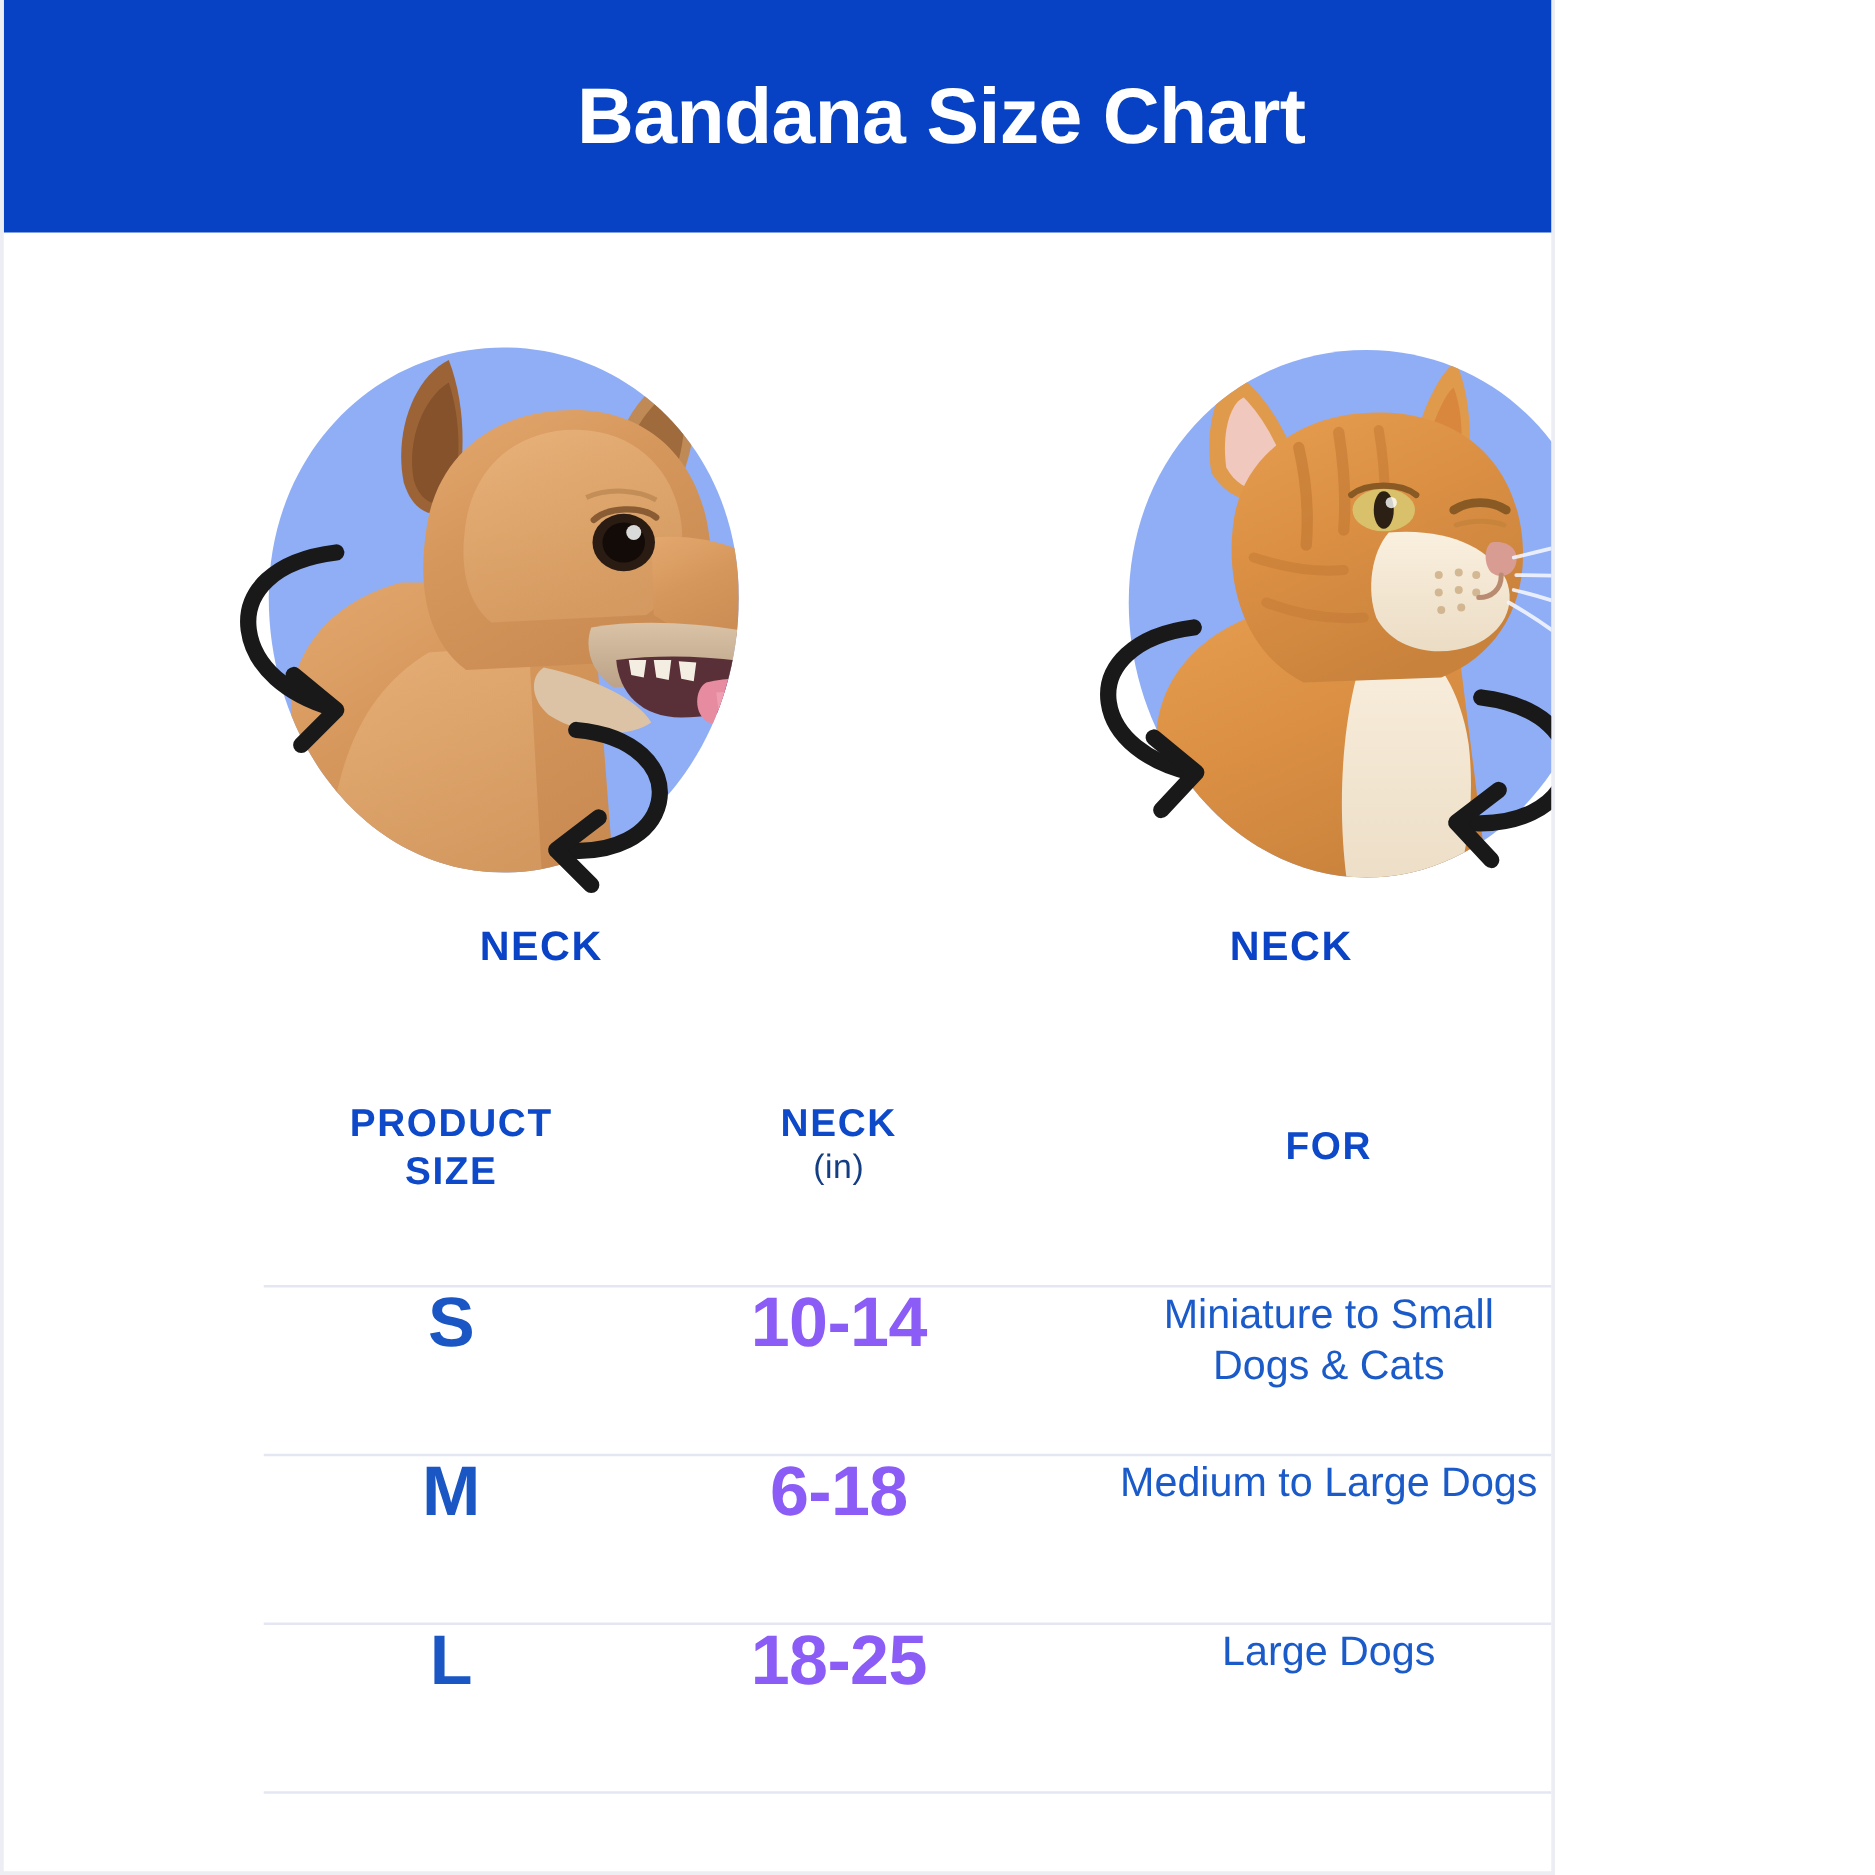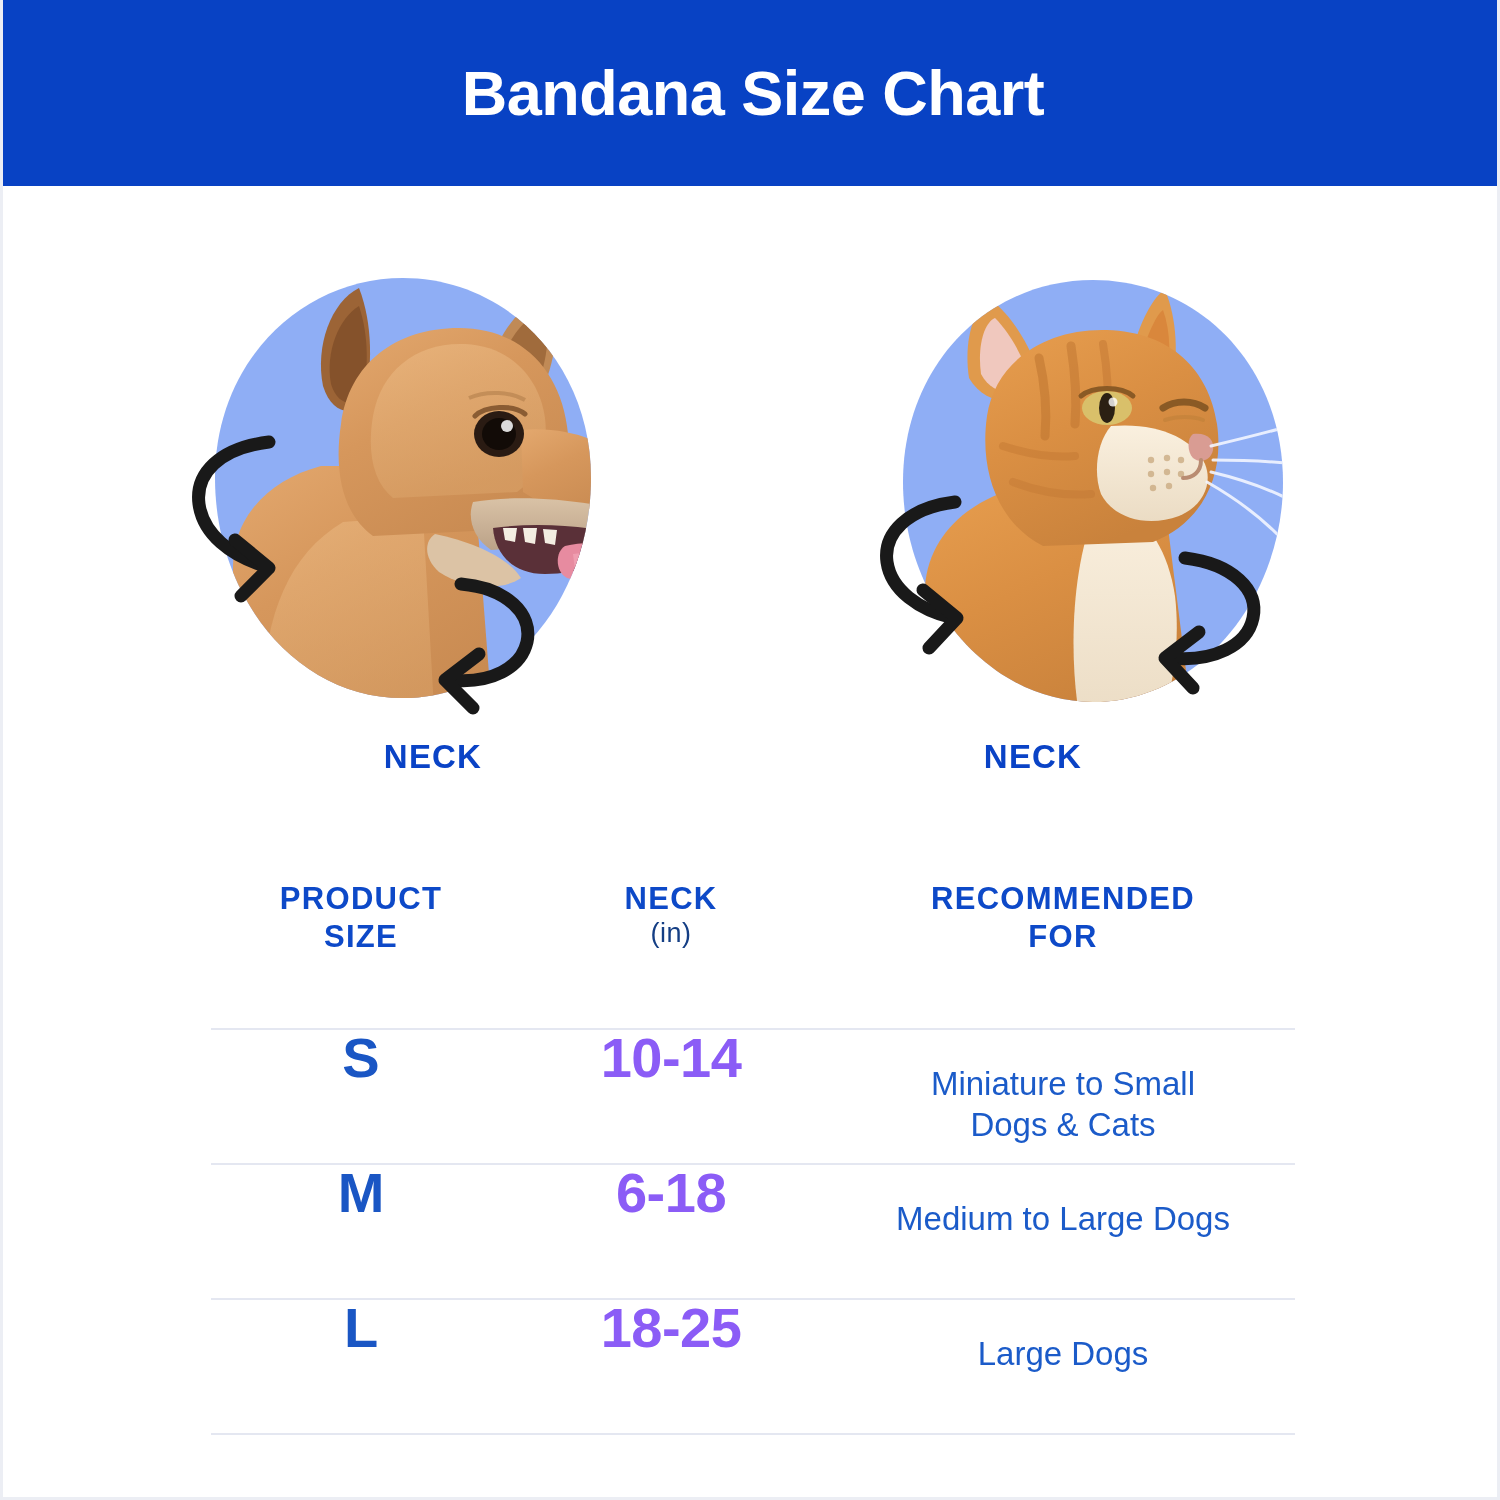--- a/index.html
+++ b/index.html
@@ -9,21 +9,21 @@
   }
   body {
     width: 1500px;
     height: 1500px;
     font-family: "Liberation Sans", sans-serif;
     overflow: hidden;
     position: relative;
   }
   #page {
     position: relative;
-    width: 1500px;
+    width: 1244px;
     height: 1500px;
     background: #ffffff;
     box-sizing: border-box;
     border-left: 3px solid #eceef4;
     border-right: 3px solid #eceef4;
     border-bottom: 3px solid #eceef4;
     overflow: hidden;
   }
 
   
@@ -146,21 +146,20 @@
     font-size: 56px;
     font-weight: bold;
     letter-spacing: -0.5px;
     line-height: 1;
   }
   .cell-rec {
     color: #1B5BC9;
     font-size: 33px;
     font-weight: normal;
     line-height: 1.25;
-    margin-top: 33px;
   }
 </style>
 </head>
 <body>
 
 <div id="page">
 
   <div id="header-banner">
     <div id="page-title">Bandana Size Chart</div>
   </div>
@@ -334,21 +333,21 @@
     <div class="t-row t-head">
       <div class="c1">
         <span class="th-text">PRODUCT</span><br>
         <span class="th-text">SIZE</span>
       </div>
       <div class="c2">
         <span class="th-text">NECK</span>
         <span class="th-sub">(in)</span>
       </div>
       <div class="c3">
-        <span class="th-text">RECOMMENDED</span><br>
+        <br>
         <span class="th-text">FOR</span>
       </div>
     </div>
 
     <div class="t-row t-body-row">
       <div class="c1 cell-size">S</div>
       <div class="c2 cell-neck">10-14</div>
       <div class="c3 cell-rec">
         <span>Miniature to Small</span><br>
         <span>Dogs &amp; Cats</span>

